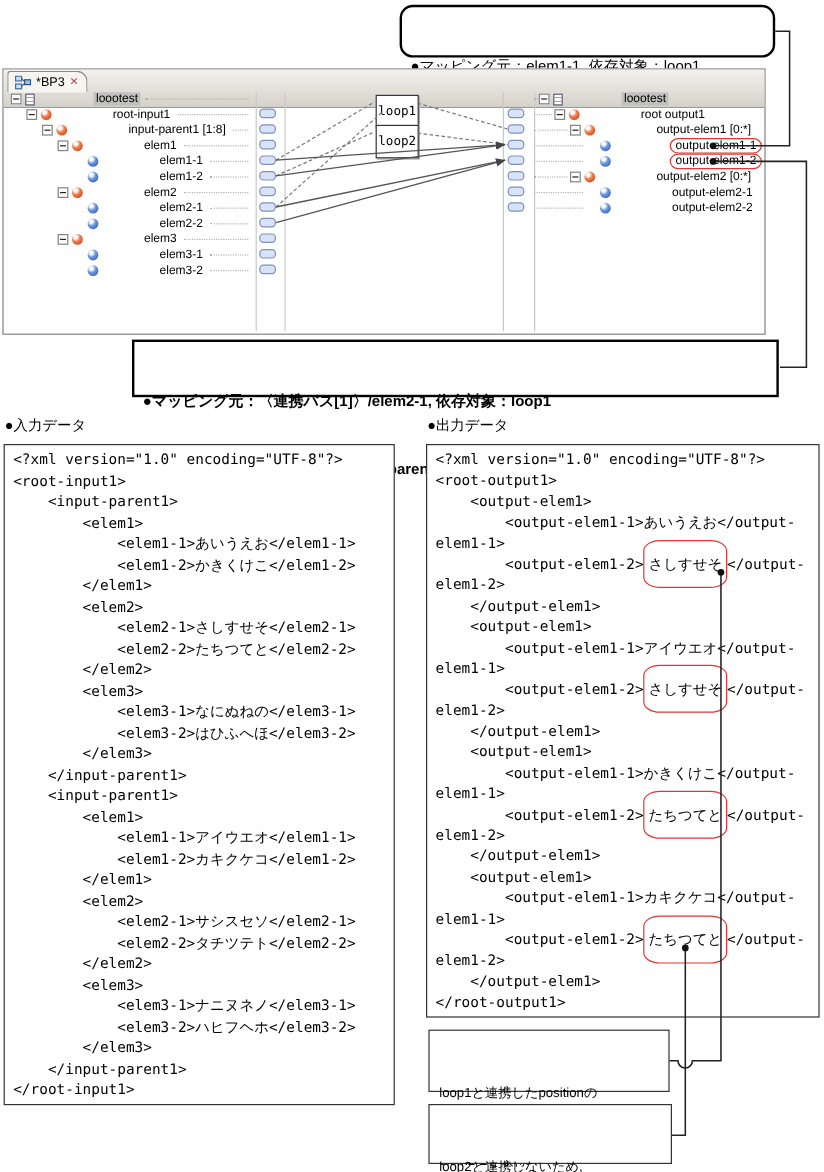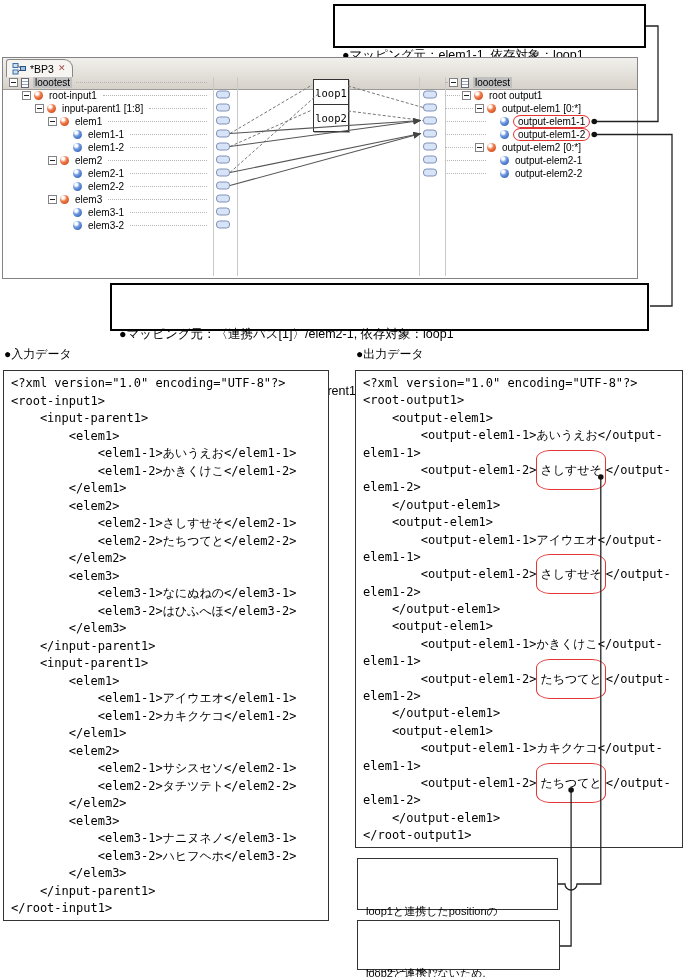--- a/index.html
+++ b/index.html
@@ -3,22 +3,22 @@
 <meta charset="utf-8">
 <style>
   html,body{margin:0;padding:0;background:#fff;}
   #page{position:relative;width:687px;height:977px;background:#fff;
         font-family:"Liberation Sans","DejaVu Sans",sans-serif;color:#000;overflow:hidden;}
   #page *{box-sizing:border-box;}
 
   
   .callout{position:absolute;background:#fff;border:2px solid #000;
            font-size:12.5px;line-height:19px;padding:2px 7px;white-space:pre;}
-  .callout-top{left:333px;top:4px;width:313px;height:44px;}
-  .callout-mid{left:110px;top:283px;width:539px;height:48px;}
+  .callout-top{left:333px;top:4px;width:313px;height:44px;border-radius:11px;}
+  .callout-mid{left:110px;top:283px;width:539px;height:48px;font-weight:bold;}
 
   
   .editor{position:absolute;left:2px;top:57px;width:636px;height:222px;
           background:#fff;border:1px solid #848284;}
   .tabbar{position:absolute;left:0;top:0;right:0;height:32px;
           background:linear-gradient(#f2f0ec,#d6d2ca);border-bottom:1px solid #9a9a9a;}
   .tab{position:absolute;left:3px;top:1px;height:18px;display:flex;align-items:center;gap:4px;
        padding:0 7px 0 5px;background:#f7f5f1;border:1px solid #888;border-bottom:none;
        border-radius:3px 9px 0 0;font-size:10.5px;}
   .tab-close{font-size:9px;color:#a05050;line-height:9px;cursor:default;}
@@ -32,21 +32,21 @@
         position:relative;white-space:nowrap;}
   .exp-box{flex:none;width:9px;height:9px;margin-right:3px;border:1px solid #848284;
            background:#fff;position:relative;visibility:hidden;}
   .trow.exp .exp-box{visibility:visible;}
   .exp-box::before{content:"";position:absolute;left:1px;right:1px;top:3px;border-top:1px solid #222;}
   .nicon{flex:none;width:9px;height:9px;margin-right:4px;border-radius:50%;}
   .nicon.orange{background:radial-gradient(circle at 35% 30%,#fff 0 15%,#f08050 40%,#c43000 100%);}
   .nicon.blue{background:radial-gradient(circle at 35% 30%,#fff 0 15%,#6f9ae0 40%,#1d4cab 100%);}
   .nicon.doc{border-radius:0;width:8px;height:10px;border:1px solid #667;
              background:repeating-linear-gradient(#fff 0 2px,#9ab 2px 3px);}
-  .lbl{padding:0 2px;white-space:pre;}
+  .lbl{padding:0 2px;white-space:pre;margin-left:45px;}
   .trow.sel .lbl{background:#c0c0c0;}
   .trow.circ .lbl{border:1.4px solid #e23535;border-radius:9px/8px;padding:0 4px;}
   .leader{flex:1;min-width:4px;height:0;border-top:1px dotted #b5b5b5;margin:0 4px;align-self:center;}
   .rtree .trow::before{content:"";position:absolute;left:-4px;top:6px;
         width:calc(var(--ind,0px) + 2px);border-top:1px dotted #b5b5b5;}
   
   .loopbox{position:absolute;width:36px;height:28px;background:#fff;border:1px solid #333;
            box-shadow:1px 1px 0 #aaa;font-size:10.5px;display:flex;align-items:center;
            justify-content:center;font-family:"DejaVu Sans Mono",monospace;}
 

